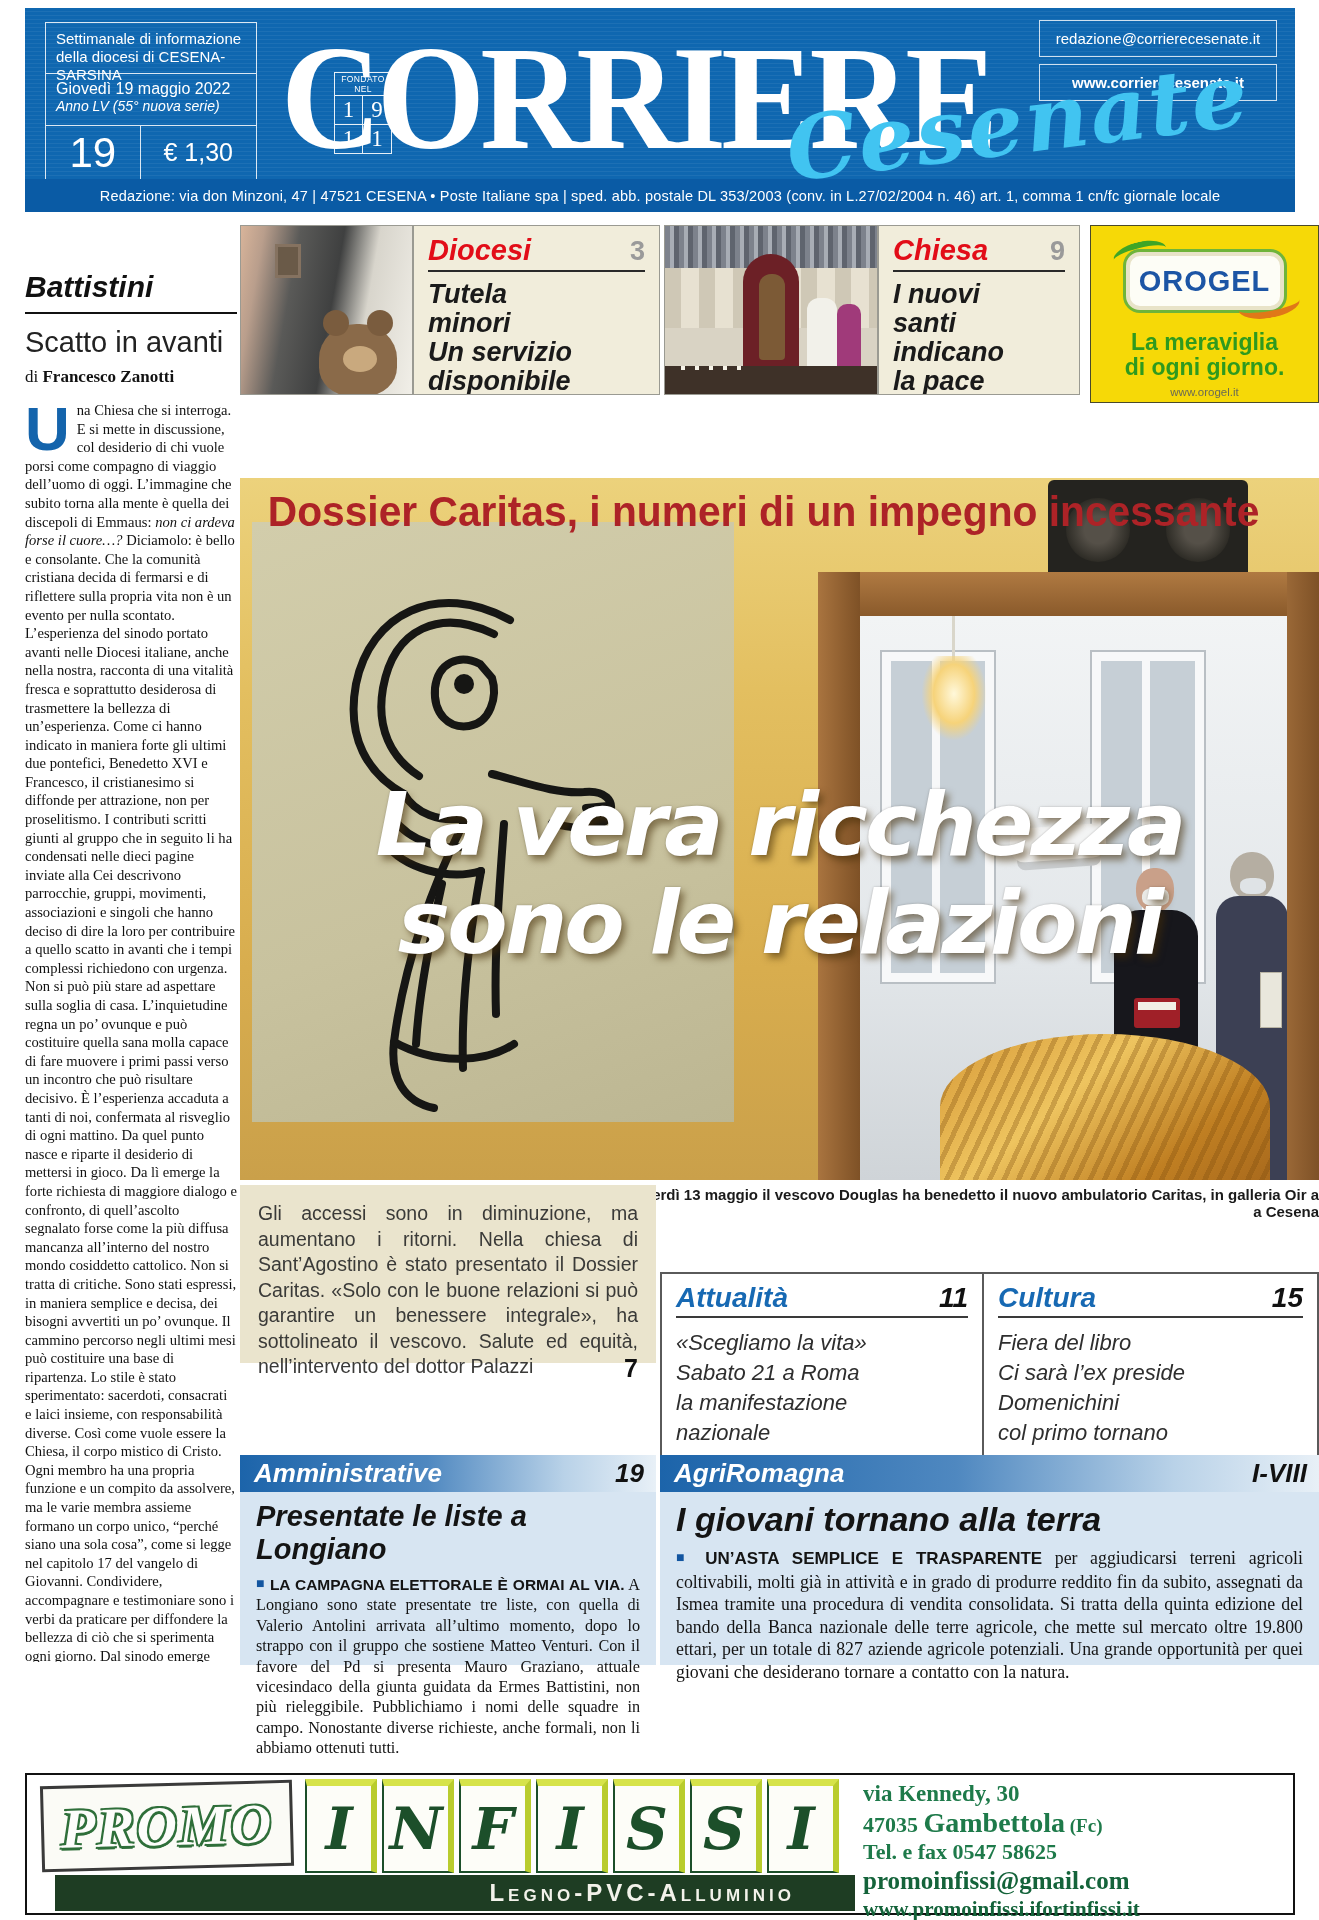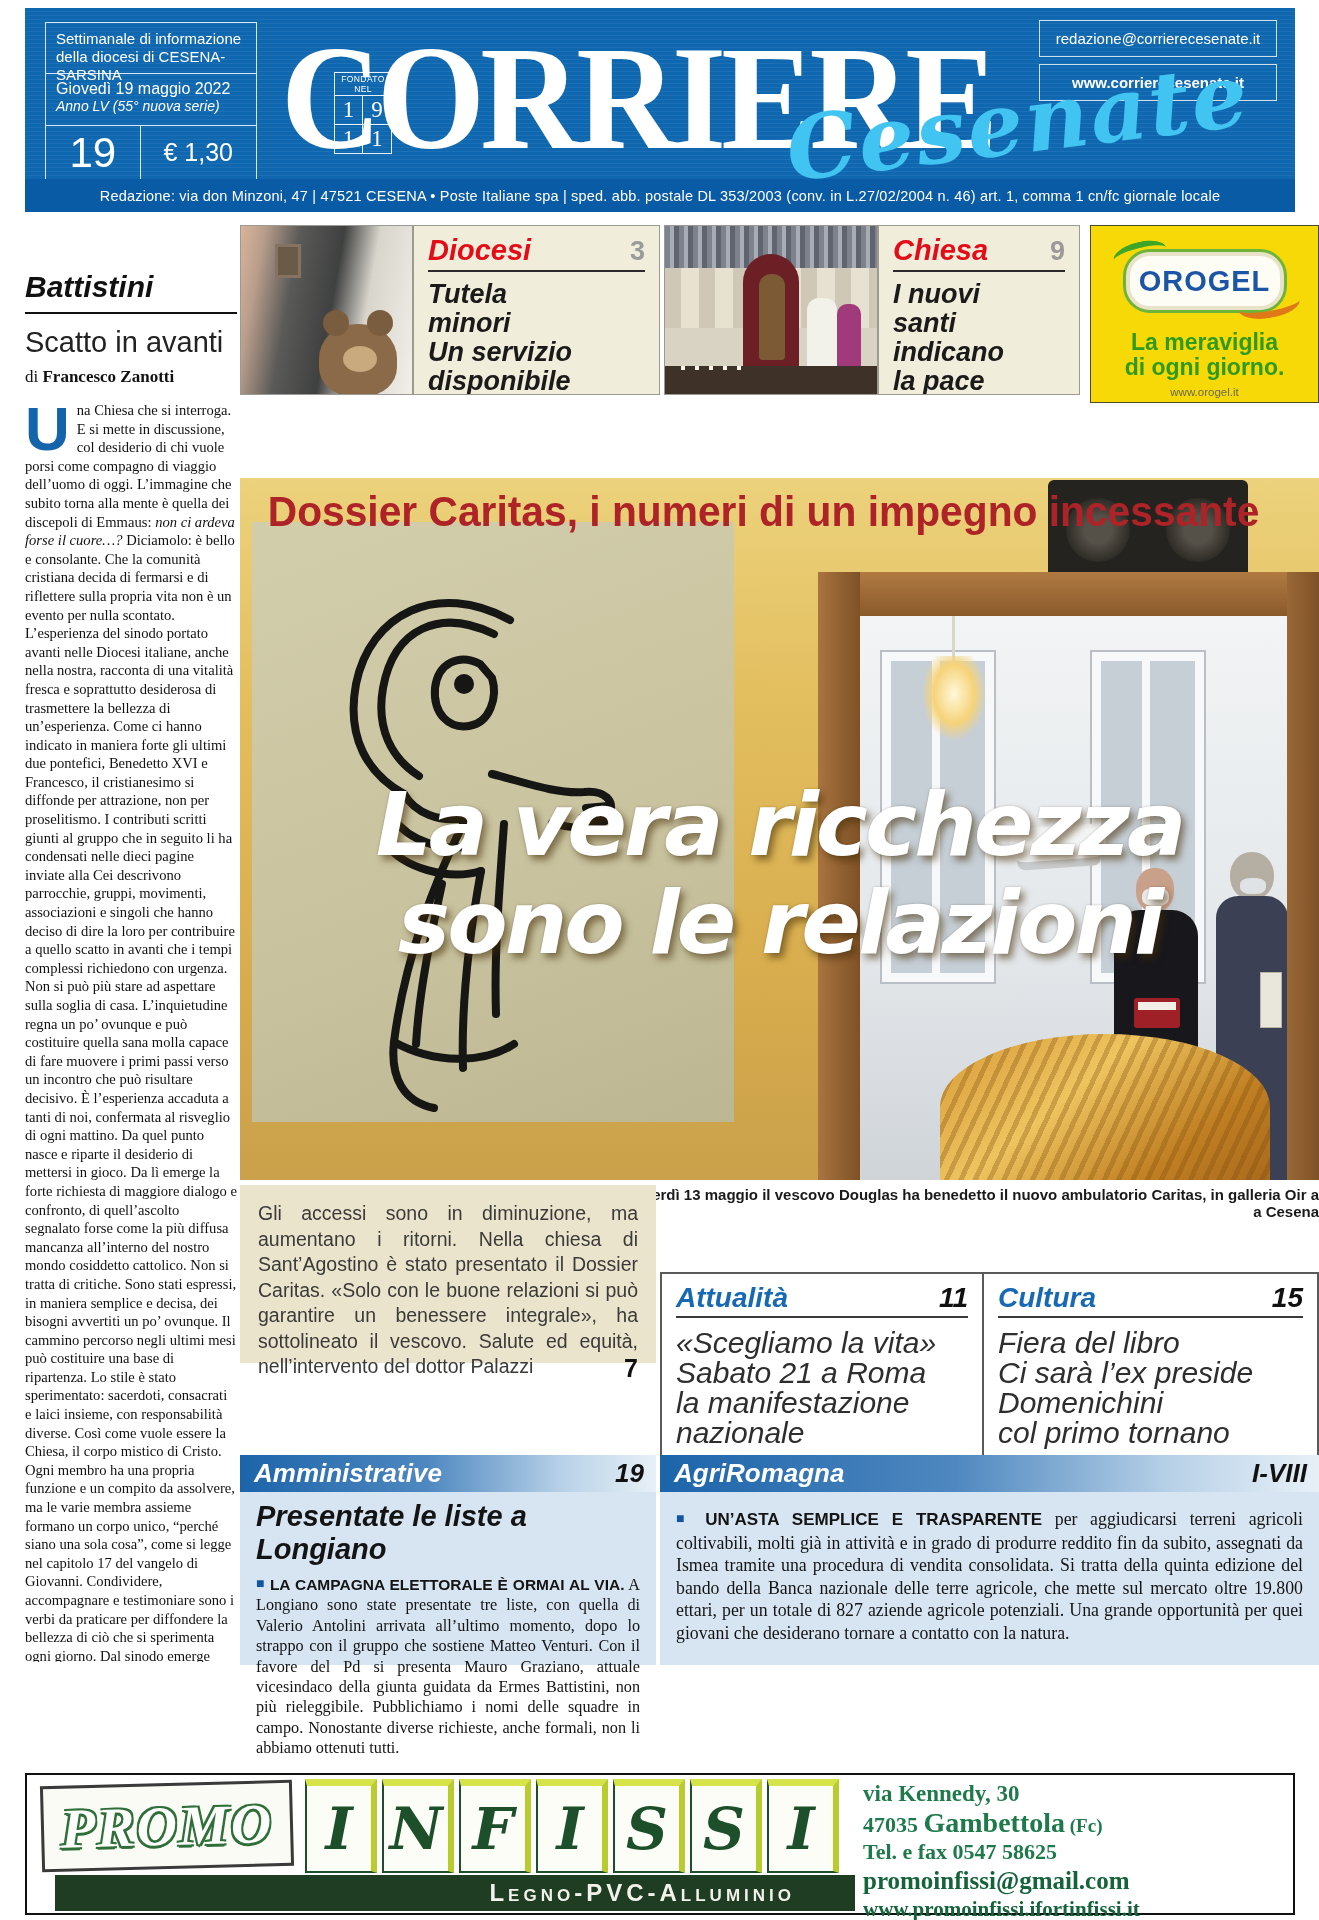--- a/index.html
+++ b/index.html
@@ -81,21 +81,21 @@
   .teaser-head { display:flex; justify-content:space-between; align-items:baseline; border-bottom:2px solid #2a2a2a; padding-bottom:3px; }
   .teaser-section { font-family:"Liberation Sans",sans-serif; font-weight:bold; font-style:italic; font-size:29px; color:#e20d18; }
   .teaser-page { font-family:"Liberation Sans",sans-serif; font-weight:bold; font-size:27px; color:#9a9a9a; }
   .teaser-title { margin-top:8px; font-family:"Liberation Sans",sans-serif; font-weight:bold; font-style:italic;
     font-size:27px; line-height:29px; color:#1a1a1a; }
 
   
   .orogel { position:absolute; left:1090px; top:225px; width:229px; height:178px; background:#f6d907;
     border:1px solid #4a4a2a; text-align:center; overflow:hidden; }
   .orogel-pill { position:relative; margin:26px auto 0; width:158px; height:58px; background:#fdfdf6;
-    border:4px solid #e8e3c8; border-radius:24px; box-shadow:0 0 0 3px #6fb43a; display:flex; align-items:center; justify-content:center; }
+    border:4px solid #e8e3c8; border-radius:14px; box-shadow:0 0 0 3px #6fb43a; display:flex; align-items:center; justify-content:center; }
   .orogel-brand { font-family:"Liberation Sans",sans-serif; font-weight:bold; font-size:29px; color:#1c55a5; letter-spacing:1px; }
   .orogel-swoosh-g { position:absolute; left:22px; top:16px; width:54px; height:24px; border-top:6px solid #3fa526;
     border-radius:50%; transform:rotate(-14deg); }
   .orogel-swoosh-o { position:absolute; right:18px; top:66px; width:62px; height:26px; border-bottom:7px solid #e07818;
     border-radius:50%; transform:rotate(-10deg); }
   .orogel-slogan { margin-top:20px; font-family:"Liberation Sans",sans-serif; font-weight:bold; font-size:23px;
     line-height:25px; color:#2f9a1e; }
   .orogel-site { margin-top:6px; font-family:"Liberation Sans",sans-serif; font-size:11.5px; color:#6a6a55; }
 
   
@@ -156,21 +156,21 @@
     color:#3a3a38; text-align:justify; }
   .standfirst .pg { font-weight:bold; font-size:25px; color:#111; float:right; margin-top:2px; }
 
   
   .mini-box { position:absolute; top:1272px; height:228px; background:#fff; border:2px solid #5a5a5a; padding:8px 14px; }
   .mini-box1 { left:660px; width:324px; }
   .mini-box2 { left:982px; width:337px; }
   .mini-head { display:flex; justify-content:space-between; align-items:baseline; border-bottom:2px solid #3a3a3a; padding-bottom:2px; }
   .mini-section { font-family:"Liberation Sans",sans-serif; font-weight:bold; font-style:italic; font-size:28px; color:#1769b3; }
   .mini-page { font-family:"Liberation Sans",sans-serif; font-weight:bold; font-style:italic; font-size:28px; color:#111; }
-  .mini-lines { margin-top:10px; font-family:"Liberation Sans",sans-serif; font-style:italic; font-size:30px;
+  .mini-lines { margin-top:10px; font-family:"Liberation Sans",sans-serif; font-style:italic; font-size:22px;
     line-height:30px; color:#2e2e2e; }
 
   
   .news-bar { position:absolute; top:1455px; height:37px; display:flex; align-items:center;
     background:linear-gradient(90deg,#1c64aa 0%, #4f88c0 45%, #b9d2e8 78%, #e8f0f7 100%); }
   .news-bar-label { font-family:"Liberation Sans",sans-serif; font-weight:bold; font-style:italic; font-size:26px;
     color:#fff; padding-left:14px; }
   .news-bar-page { font-family:"Liberation Sans",sans-serif; font-weight:bold; font-style:italic; font-size:26px;
     color:#111; margin-left:auto; padding-right:12px; }
   .bar1 { left:240px; width:416px; }
@@ -414,20 +414,21 @@
       <span class="bullet">■</span>
       <span class="news-lead">LA CAMPAGNA ELETTORALE È ORMAI AL VIA.</span><span> A Longiano sono state presentate tre liste, con quella di Valerio Antolini arrivata all’ultimo momento, dopo lo strappo con il gruppo che sostiene Matteo Venturi. Con il favore del Pd si presenta Mauro Graziano, attuale vicesindaco della giunta guidata da Ermes Battistini, non più rieleggibile. Pubblichiamo i nomi delle squadre in campo. Nonostante diverse richieste, anche formali, non li abbiamo ottenuti tutti.</span>
     </div>
   </div>
 
   <div class="news-bar bar2">
     <span class="news-bar-label">AgriRomagna</span>
     <span class="news-bar-page">I-VIII</span>
   </div>
   <div class="news-box news-box2">
+    <div class="news-title2">I giovani tornano alla terra</div>
     <div class="news-body">
       <span class="bullet">■</span>
       <span class="news-lead">UN’ASTA SEMPLICE E TRASPARENTE</span><span> per aggiudicarsi terreni agricoli coltivabili, molti già in attività e in grado di produrre reddito fin da subito, assegnati da Ismea tramite una procedura di vendita consolidata. Si tratta della quinta edizione del bando della Banca nazionale delle terre agricole, che mette sul mercato oltre 19.800 ettari, per un totale di 827 aziende agricole potenziali. Una grande opportunità per quei giovani che desiderano tornare a contatto con la natura.</span>
     </div>
   </div>
 
   <div class="bottom-ad">
     <div class="promo-box">
       <span class="promo-word">PROMO</span>
     </div>

